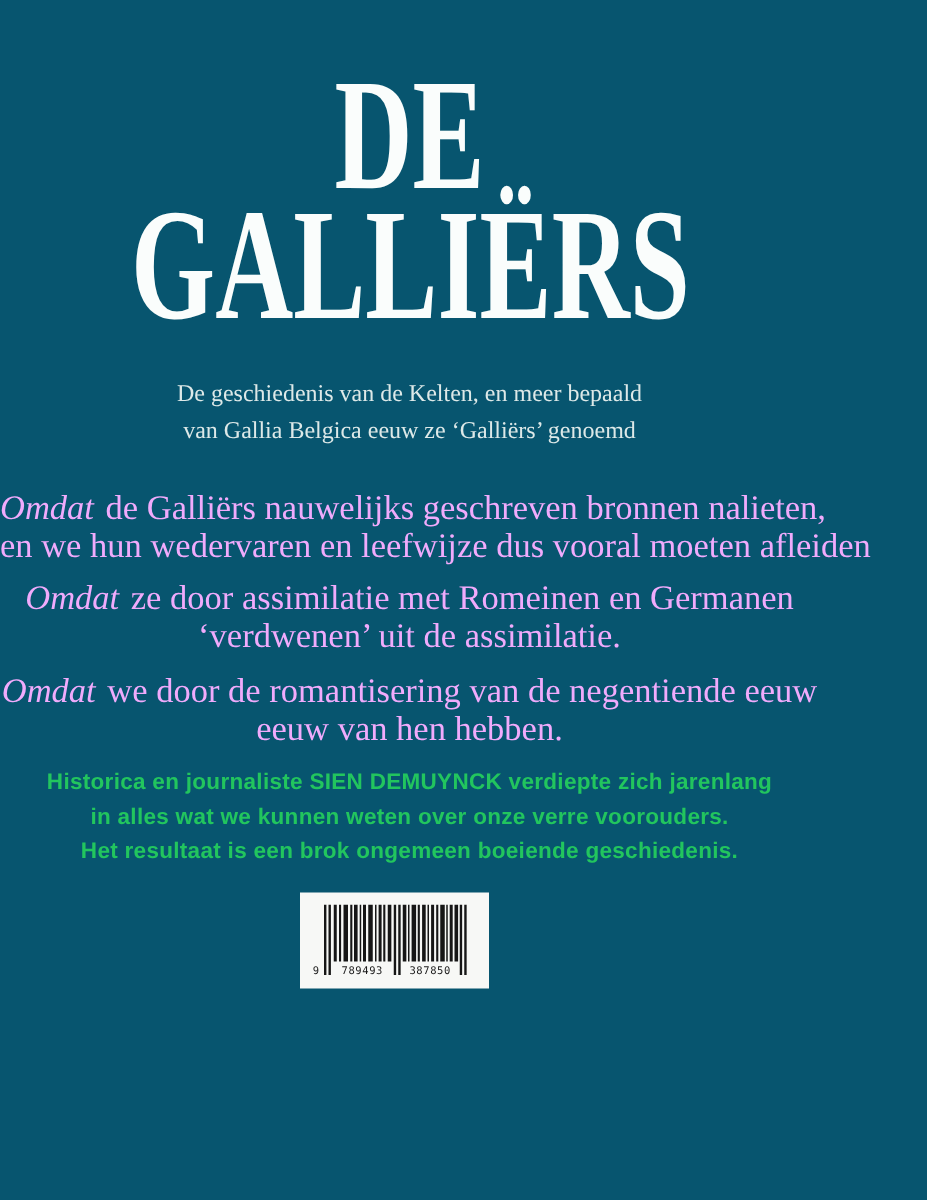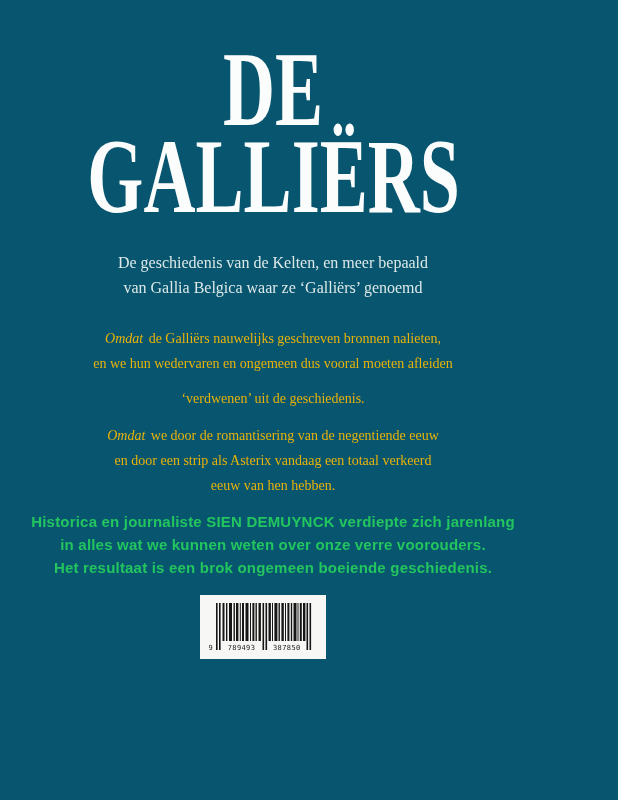--- a/index.html
+++ b/index.html
@@ -32,22 +32,22 @@
   }
   .title .t-line { display: block; }
   .line { display: block; white-space: nowrap; }
   .intro {
     margin: 30px 0 0;
     color: #dde9e8;
     font-size: 16px;
     line-height: 25px;
   }
   .omdat {
-    color: #eab308;
-    font-size: 14px;
+    color: #f0abfc;
+    font-size: 23px;
     line-height: 25px;
     margin: 0;
   }
   .p-omdat1 { margin-top: 26px; }
   .p-omdat2 { margin-top: 10px; }
   .p-omdat3 { margin-top: 12px; }
   .omdat .lead {
     font-style: italic;
     margin-right: 2px;
   }
@@ -83,35 +83,35 @@
 
 <div class="cover">
 
   <h1 class="title">
     <span class="t-line">DE</span>
     <span class="t-line">GALLIËRS</span>
   </h1>
 
   <p class="intro">
     <span class="line">De geschiedenis van de Kelten, en meer bepaald</span>
-    <span class="line">van Gallia Belgica waar ze ‘Galliërs’ genoemd</span>
+    <span class="line">van Gallia Belgica eeuw ze ‘Galliërs’ genoemd</span>
   </p>
 
   <p class="omdat p-omdat1">
     <span class="line"><em class="lead">Omdat</em><span> de Galliërs nauwelijks geschreven bronnen nalieten,</span></span>
-    <span class="line">en we hun wedervaren en ongemeen dus vooral moeten afleiden</span>
+    <span class="line">en we hun wedervaren en leefwijze dus vooral moeten afleiden</span>
   </p>
 
   <p class="omdat p-omdat2">
-    <span class="line">‘verdwenen’ uit de geschiedenis.</span>
+    <span class="line"><em class="lead">Omdat</em><span> ze door assimilatie met Romeinen en Germanen</span></span>
+    <span class="line">‘verdwenen’ uit de assimilatie.</span>
   </p>
 
   <p class="omdat p-omdat3">
     <span class="line"><em class="lead">Omdat</em><span> we door de romantisering van de negentiende eeuw</span></span>
-    <span class="line">en door een strip als Asterix vandaag een totaal verkeerd</span>
     <span class="line">eeuw van hen hebben.</span>
   </p>
 
   <p class="credits">
     <span class="line">Historica en journaliste SIEN DEMUYNCK verdiepte zich jarenlang</span>
     <span class="line">in alles wat we kunnen weten over onze verre voorouders.</span>
     <span class="line">Het resultaat is een brok ongemeen boeiende geschiedenis.</span>
   </p>
 
   <div class="barcode">

